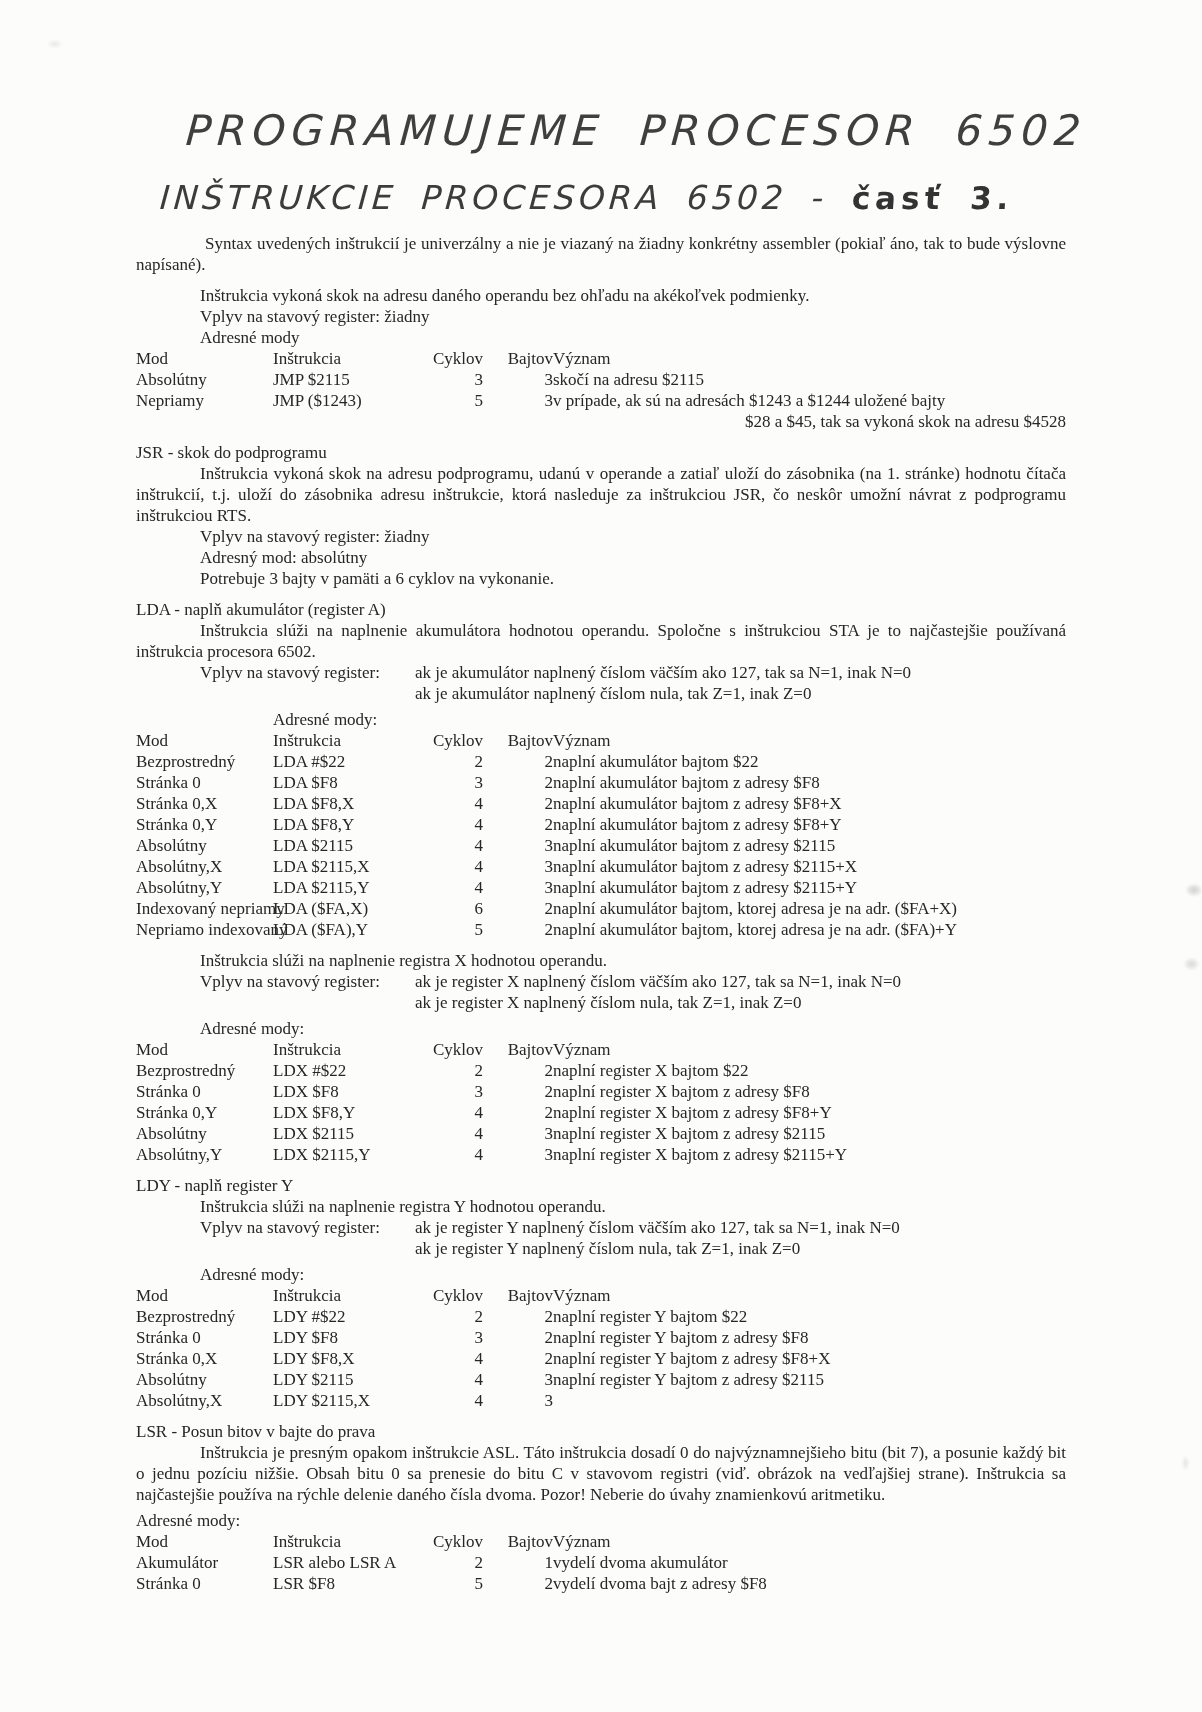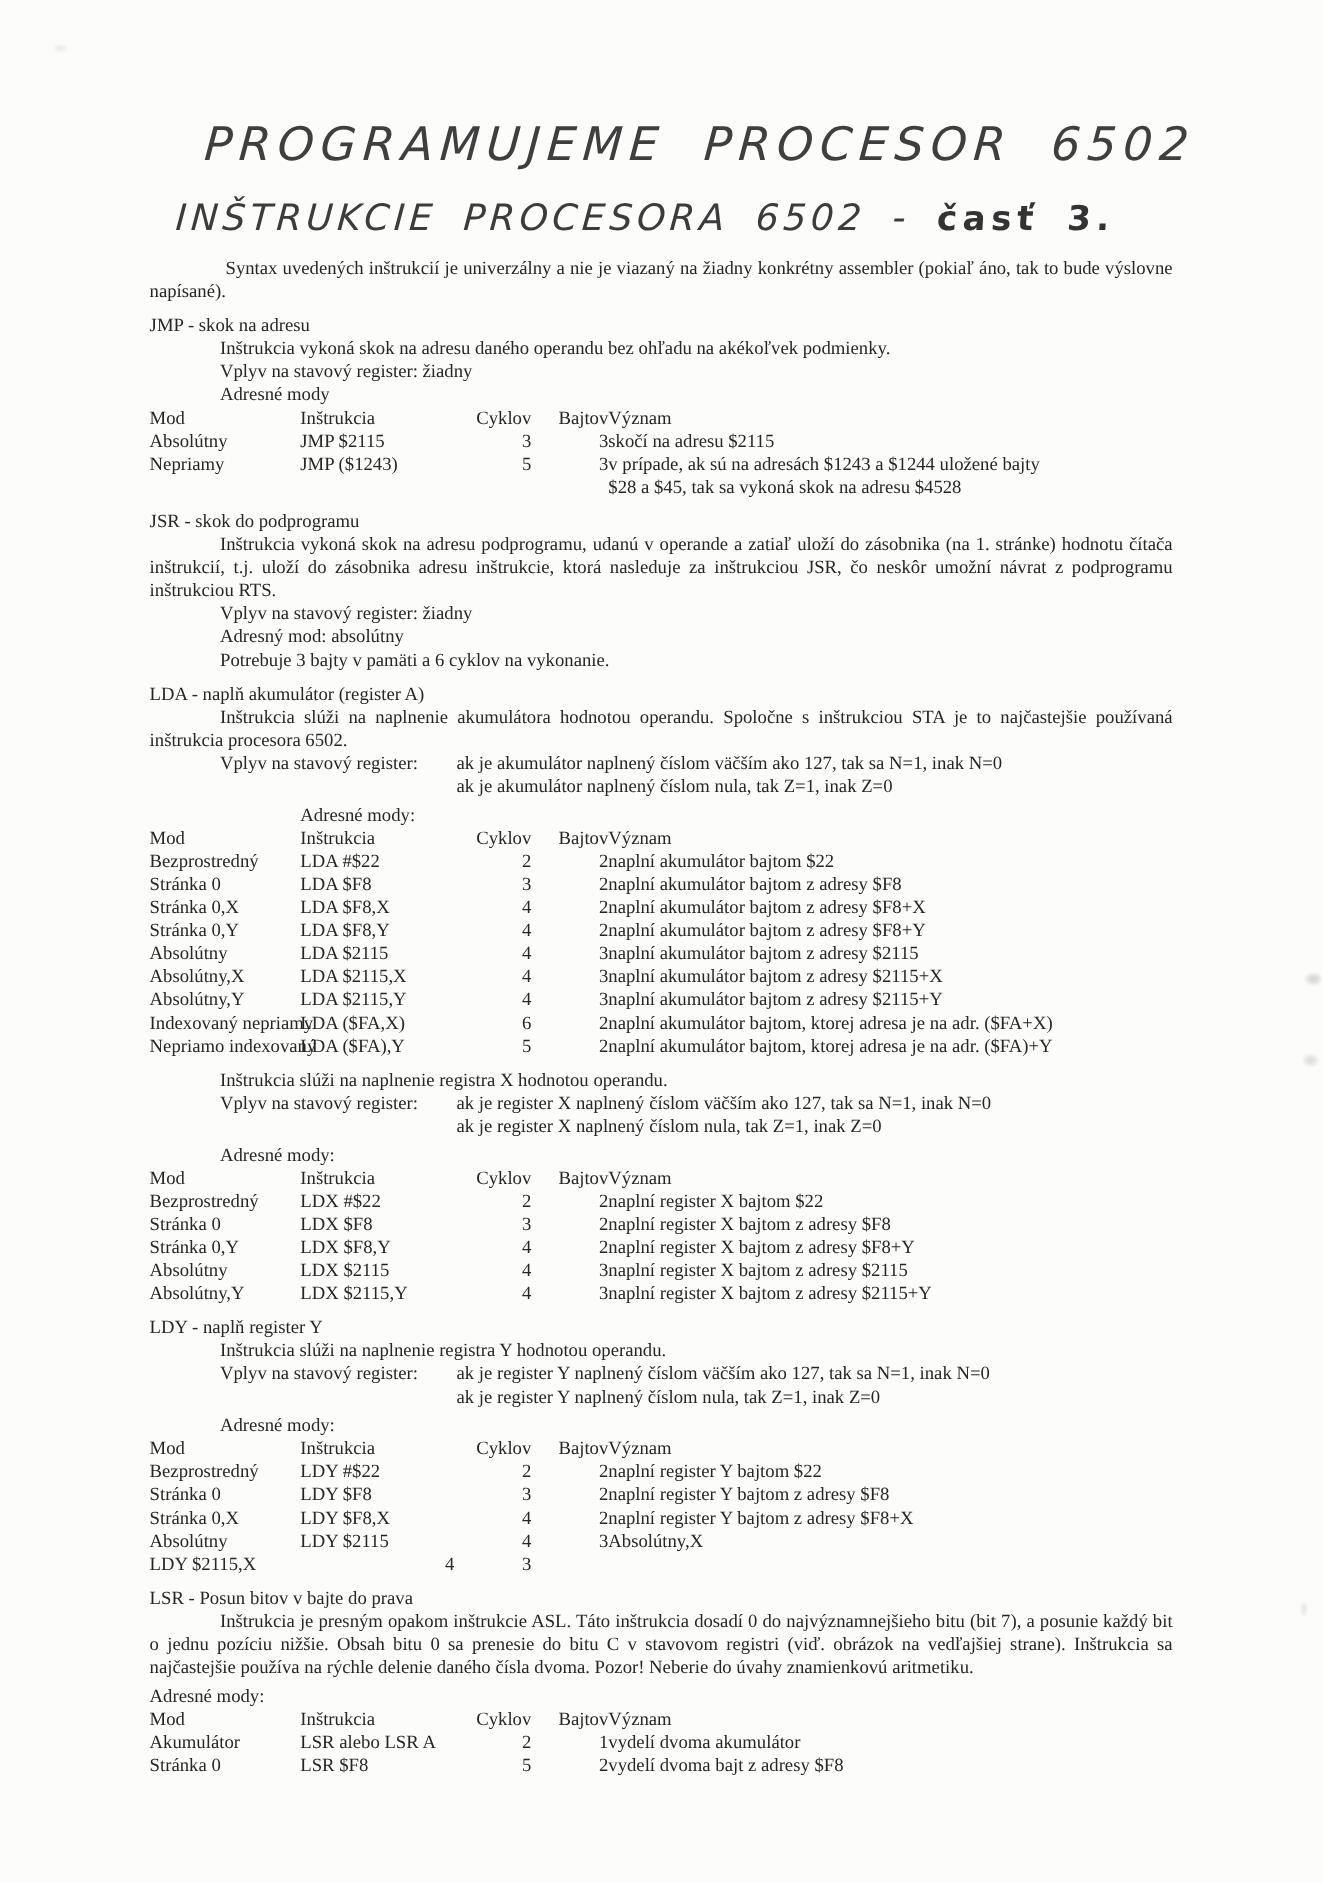--- a/index.html
+++ b/index.html
@@ -56,21 +56,21 @@
   .indent-line{padding-left:64px;white-space:nowrap;}
   .vplyv-line{position:relative;padding-left:279px;white-space:nowrap;}
   .vplyv-label{position:absolute;left:64px;top:0;}
   .am{margin-top:5px;white-space:nowrap;}
   .am-col2{padding-left:137px;}
   .am-indent{padding-left:64px;}
   .am-left{padding-left:0;}
   .itable{display:grid;grid-template-columns:137px 140px 70px 70px 1fr;}
   .itable > div{white-space:nowrap;line-height:21px;}
   .c-num{text-align:right;}
-  .cont-cell{grid-column:5;}
+  .cont-cell{grid-column:5;text-align:right;}
   
   .smudge{position:absolute;border-radius:50%;
     background:radial-gradient(ellipse at center,#cfcfcd 0%,rgba(220,220,218,0.55) 55%,rgba(252,252,251,0) 75%);
     filter:blur(1px);}
   .s1{left:1186px;top:884px;width:16px;height:12px;}
   .s2{left:1184px;top:958px;width:15px;height:12px;opacity:.8;}
   .s3{left:1182px;top:1456px;width:7px;height:14px;opacity:.55;}
   .s4{left:48px;top:40px;width:14px;height:8px;opacity:.45;}
 </style>
 </head>
@@ -79,21 +79,20 @@
 <div class="page">
 
   <div class="title1">PROGRAMUJEME PROCESOR 6502</div>
 
   <div class="title2"><span>INŠTRUKCIE PROCESORA 6502 - </span><span class="bold">časť 3.</span></div>
 
   <div class="flow">
     <div class="intro">Syntax uvedených inštrukcií je univerzálny a nie je viazaný na žiadny konkrétny assembler (pokiaľ áno, tak to bude výslovne napísané).</div>
     <div>
         <div class="section">
-          <div class="heading">JMP - skok na adresu</div>
           <div class="indent-line">Inštrukcia vykoná skok na adresu daného operandu bez ohľadu na akékoľvek podmienky.</div>
           <div class="indent-line">Vplyv na stavový register: žiadny</div>
           <div class="indent-line">Adresné mody</div>
           <div class="itable">
             <div class="th">Mod</div>
             <div class="th">Inštrukcia</div>
             <div class="th c-num">Cyklov</div>
             <div class="th c-num">Bajtov</div>
             <div class="th">Význam</div>
             <div class="td">Absolútny</div>
@@ -237,20 +236,21 @@
             <div class="td">naplní register Y bajtom z adresy $F8</div>
             <div class="td">Stránka 0,X</div>
             <div class="td">LDY $F8,X</div>
             <div class="td c-num">4</div>
             <div class="td c-num">2</div>
             <div class="td">naplní register Y bajtom z adresy $F8+X</div>
             <div class="td">Absolútny</div>
             <div class="td">LDY $2115</div>
             <div class="td c-num">4</div>
             <div class="td c-num">3</div>
+            <div class="td">naplní register Y bajtom z adresy $2115</div>
             <div class="td">Absolútny,X</div>
             <div class="td">LDY $2115,X</div>
             <div class="td c-num">4</div>
             <div class="td c-num">3</div>
           </div>
         </div>
         <div class="section">
           <div class="heading">LSR - Posun bitov v bajte do prava</div>
           <div class="para">Inštrukcia je presným opakom inštrukcie ASL. Táto inštrukcia dosadí 0 do najvýznamnejšieho bitu (bit 7), a posunie každý bit o jednu pozíciu nižšie. Obsah bitu 0 sa prenesie do bitu C v stavovom registri (viď. obrázok na vedľajšiej strane). Inštrukcia sa najčastejšie používa na rýchle delenie daného čísla dvoma. Pozor! Neberie do úvahy znamienkovú aritmetiku.</div>
           <div class="am am-left">Adresné mody:</div>

